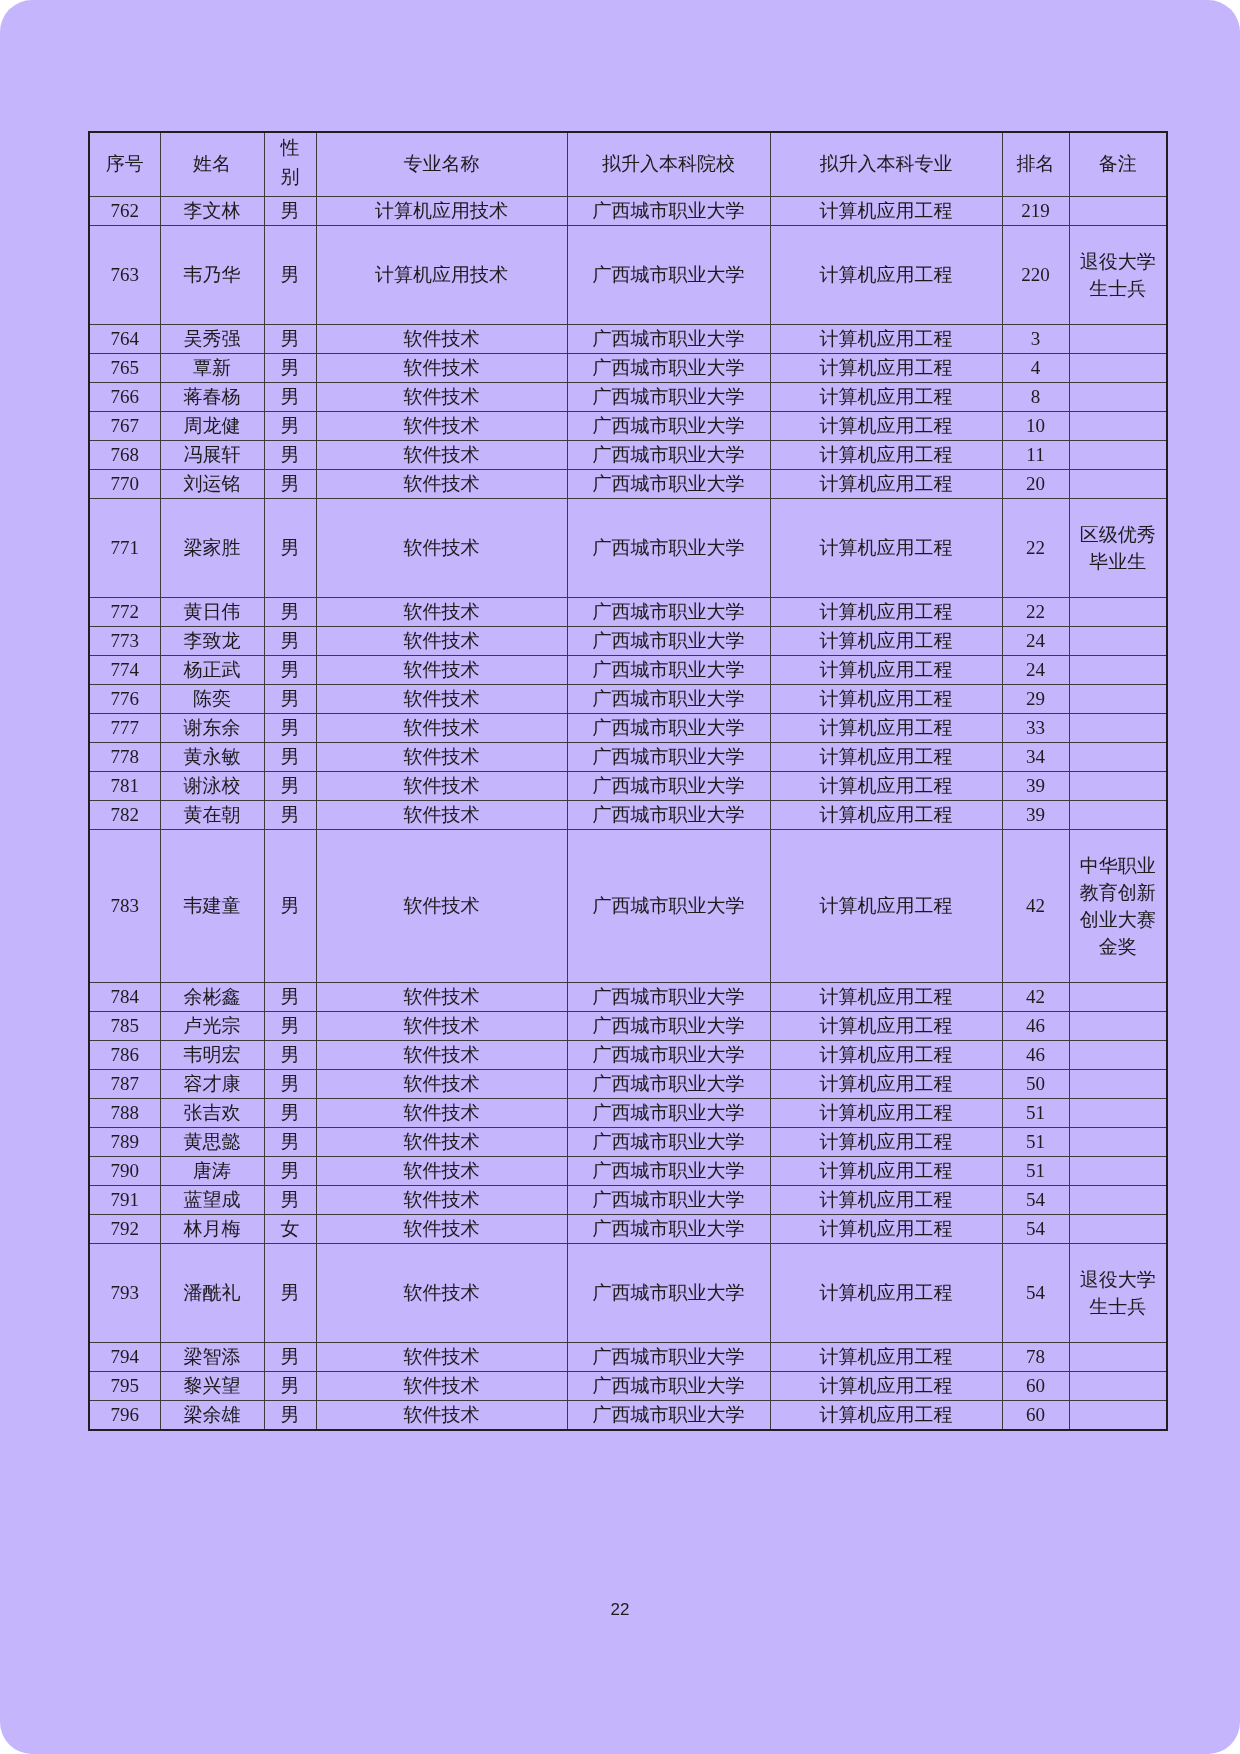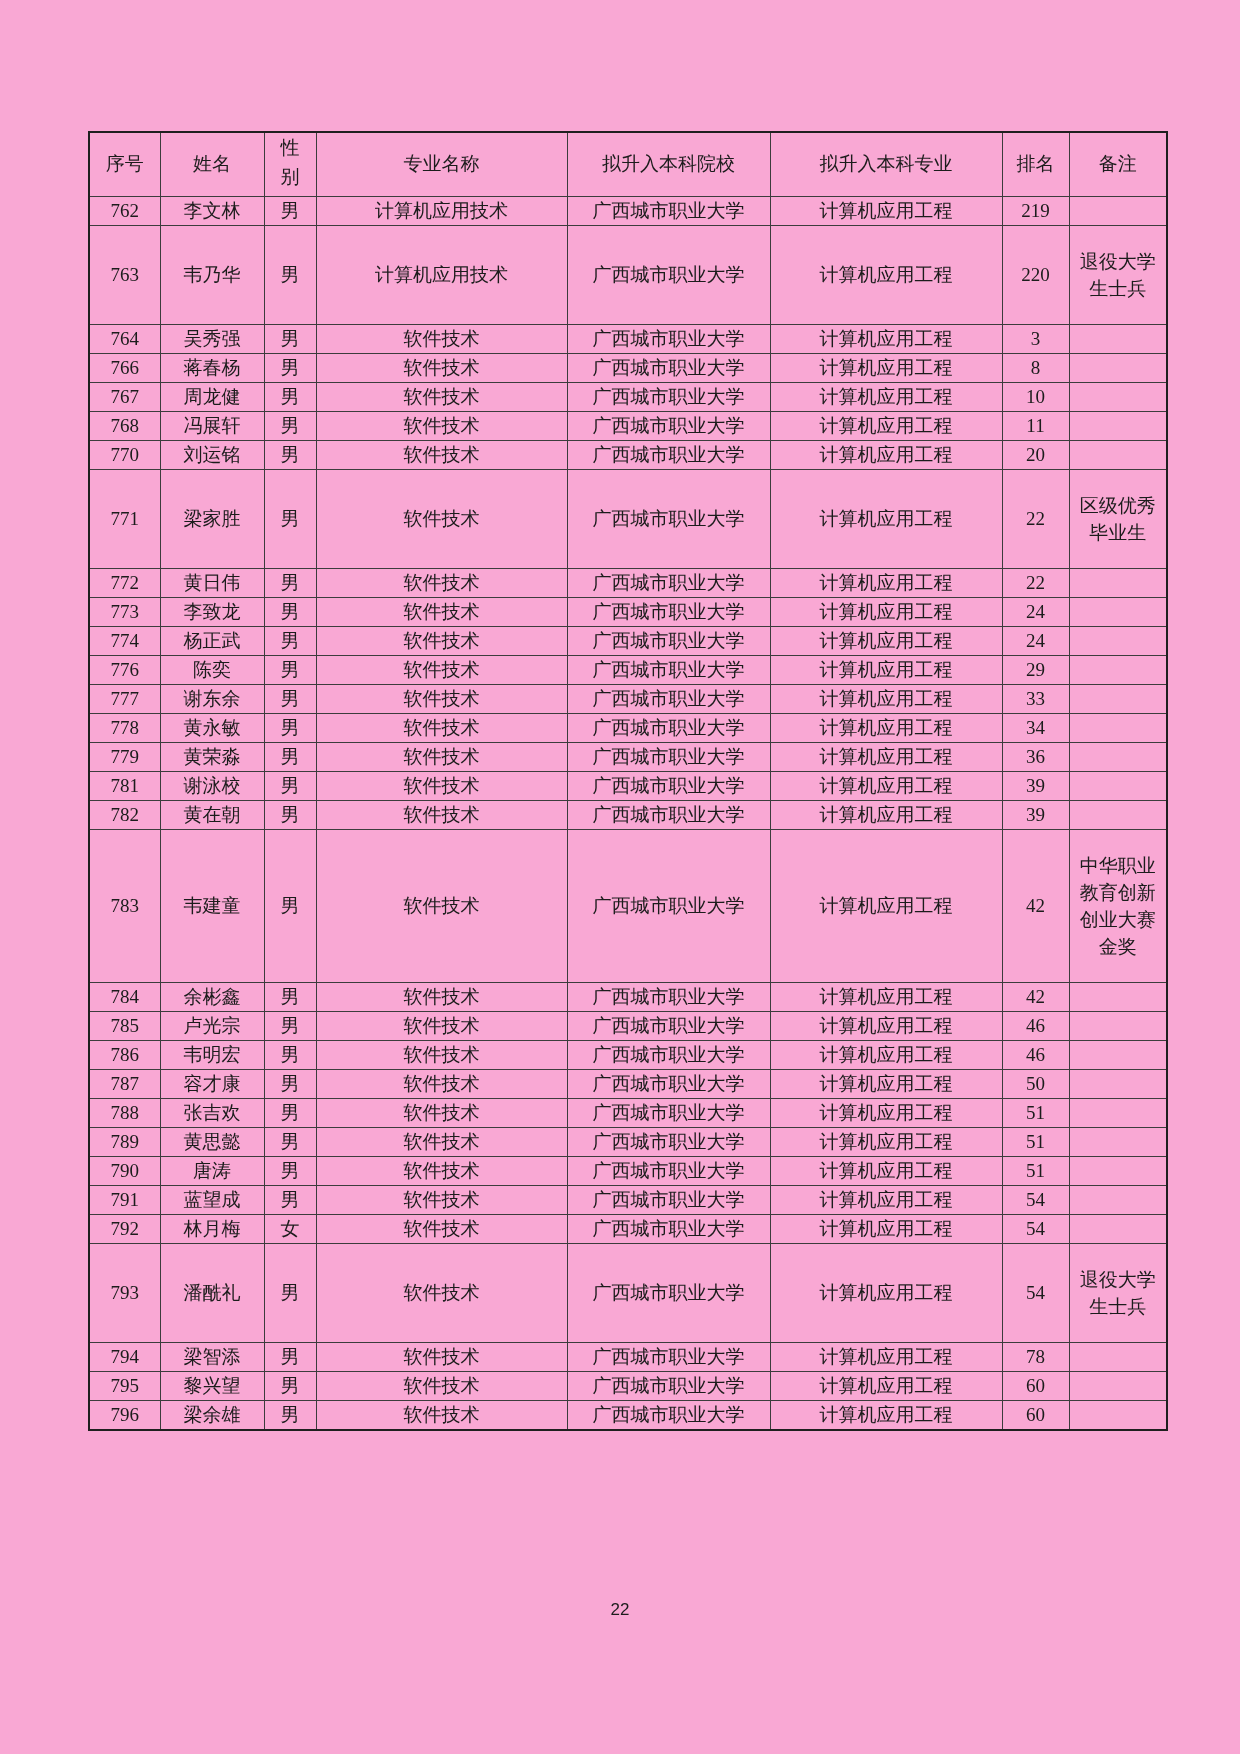--- a/index.html
+++ b/index.html
@@ -4,24 +4,25 @@
 <style>
   html, body {
     margin: 0;
     padding: 0;
     background: #ffffff;
   }
   .page {
     position: relative;
     width: 1240px;
     height: 1754px;
-    background: #f9a8d4;
+    background: #c4b5fd;
     font-family: "Liberation Serif", "DejaVu Serif", serif;
     color: #1c1c1c;
     overflow: hidden;
+    border-radius: 32px;
   }
   .doc-table {
     position: absolute;
     left: 88px;
     top: 131px;
     width: 1078px;
     border-collapse: collapse;
     table-layout: fixed;
     border: 2px solid #1f1f1f;
     font-size: 19px;
@@ -118,20 +119,30 @@
           <td>764</td>
           <td>吴秀强</td>
           <td>男</td>
           <td>软件技术</td>
           <td>广西城市职业大学</td>
           <td>计算机应用工程</td>
           <td>3</td>
           <td></td>
         </tr>
         <tr>
+          <td>765</td>
+          <td>覃新</td>
+          <td>男</td>
+          <td>软件技术</td>
+          <td>广西城市职业大学</td>
+          <td>计算机应用工程</td>
+          <td>4</td>
+          <td></td>
+        </tr>
+        <tr>
           <td>766</td>
           <td>蒋春杨</td>
           <td>男</td>
           <td>软件技术</td>
           <td>广西城市职业大学</td>
           <td>计算机应用工程</td>
           <td>8</td>
           <td></td>
         </tr>
         <tr>
@@ -225,30 +236,20 @@
           <td></td>
         </tr>
         <tr>
           <td>778</td>
           <td>黄永敏</td>
           <td>男</td>
           <td>软件技术</td>
           <td>广西城市职业大学</td>
           <td>计算机应用工程</td>
           <td>34</td>
-          <td></td>
-        </tr>
-        <tr>
-          <td>779</td>
-          <td>黄荣淼</td>
-          <td>男</td>
-          <td>软件技术</td>
-          <td>广西城市职业大学</td>
-          <td>计算机应用工程</td>
-          <td>36</td>
           <td></td>
         </tr>
         <tr>
           <td>781</td>
           <td>谢泳校</td>
           <td>男</td>
           <td>软件技术</td>
           <td>广西城市职业大学</td>
           <td>计算机应用工程</td>
           <td>39</td>

